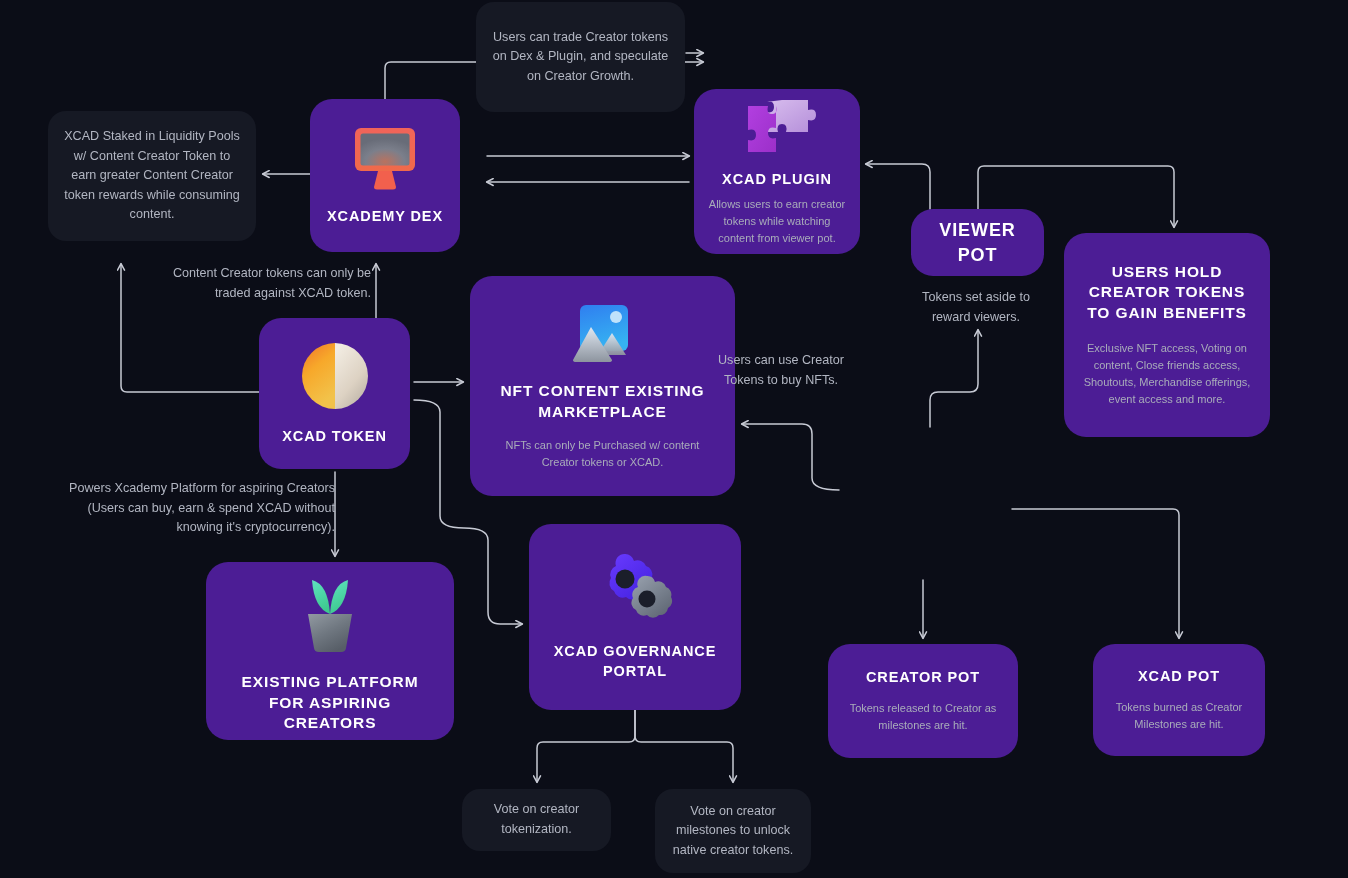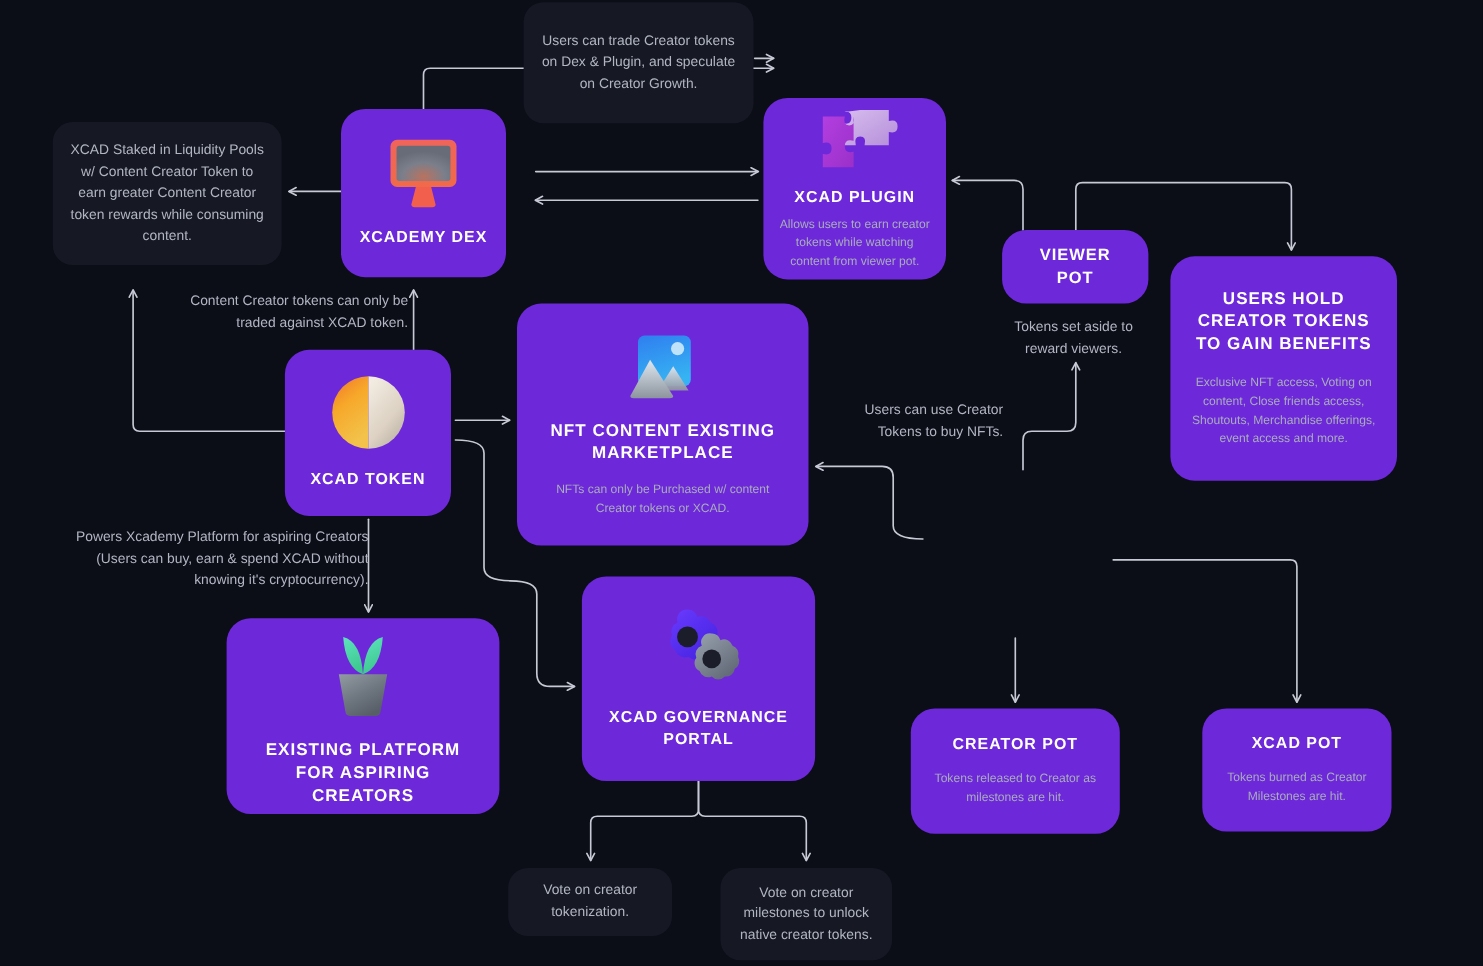--- a/index.html
+++ b/index.html
@@ -20,21 +20,21 @@
   }
   #edges {
     position: absolute;
     left: 0; top: 0;
     width: 1348px; height: 878px;
     pointer-events: none;
     z-index: 1;
   }
   .node {
     position: absolute;
-    background: #6d28d9;
+    background: #4c1d95;
     border-radius: 22px;
     z-index: 2;
     display: flex;
     flex-direction: column;
     align-items: center;
     justify-content: center;
     text-align: center;
     padding: 14px 16px;
   }
   .node.callout {
@@ -77,26 +77,26 @@
   #n-governance      { left:529px; top:524px;  width:212px; height:186px; }
   #n-creator-pot     { left:828px; top:644px;  width:190px; height:114px; padding:12px 16px; }
   #n-xcad-pot        { left:1093px;top:644px;  width:172px; height:112px; padding:12px 14px; }
   #n-vote-token      { left:462px; top:789px;  width:149px; height:62px;  }
   #n-vote-milestones { left:655px; top:789px;  width:156px; height:84px;  }
 
   
   #lbl-traded-against { left:159px; top:264px; width:212px; text-align:right; }
   #lbl-powers         { left:54px;  top:479px; width:268px; text-align:right;margin-left:13px; }
   #lbl-tokens-aside   { left:906px; top:288px; width:140px; text-align:center; }
-  #lbl-use-creator    { left:772px; top:351px; width:140px; text-align:right;margin-top:12px; }
+  #lbl-use-creator    { left:711px; top:351px; width:140px; text-align:center; }
 
   
   .fs-title-lg { font-size: 15.5px; }
   .fs-title-md { font-size: 14.5px; }
-  .fs-title-sm { font-size: 15px; }
+  .fs-title-sm { font-size: 18px; }
   .fs-body     { font-size: 11px; }
   .fs-callout  { font-size: 12.6px; }
   .fs-label    { font-size: 12.6px; }
 </style>
 </head>
 <body>
 
 <div id="stage">
 
   <svg id="edges" viewBox="0 0 1348 878">

